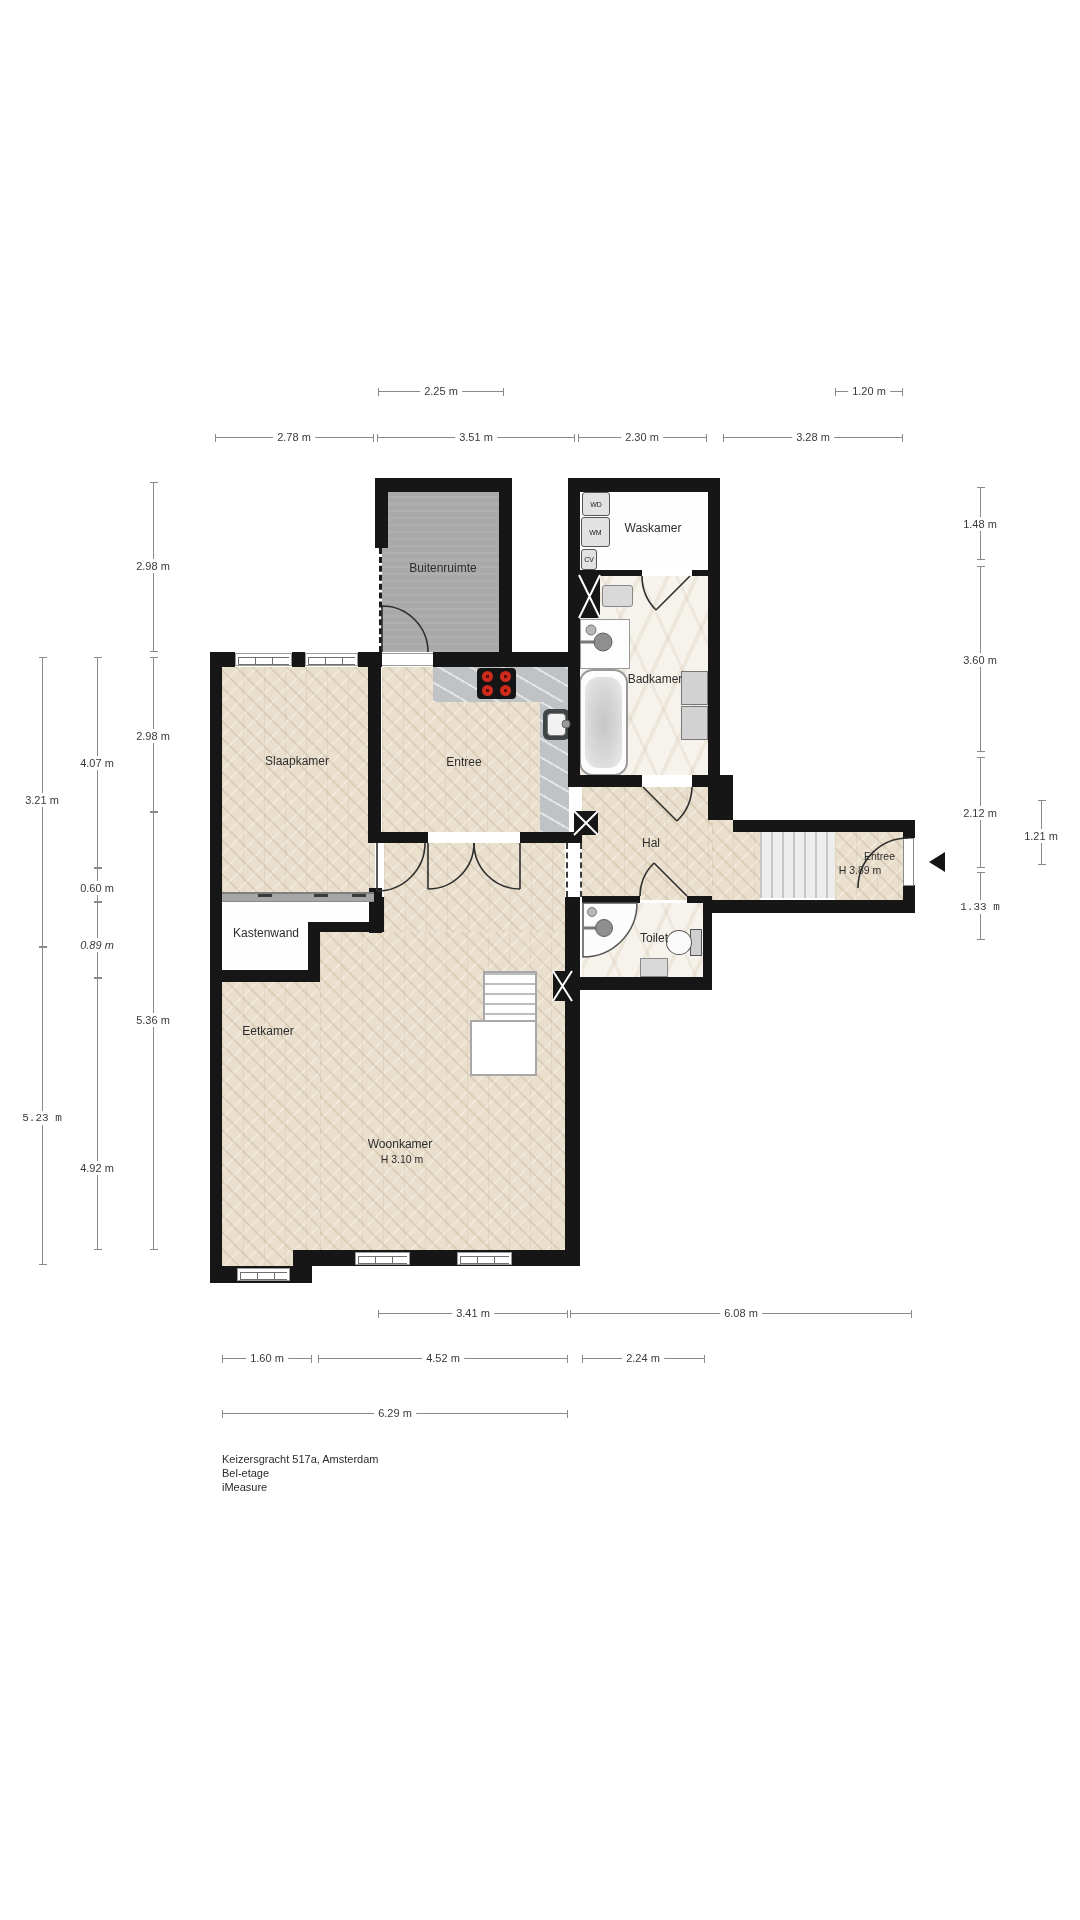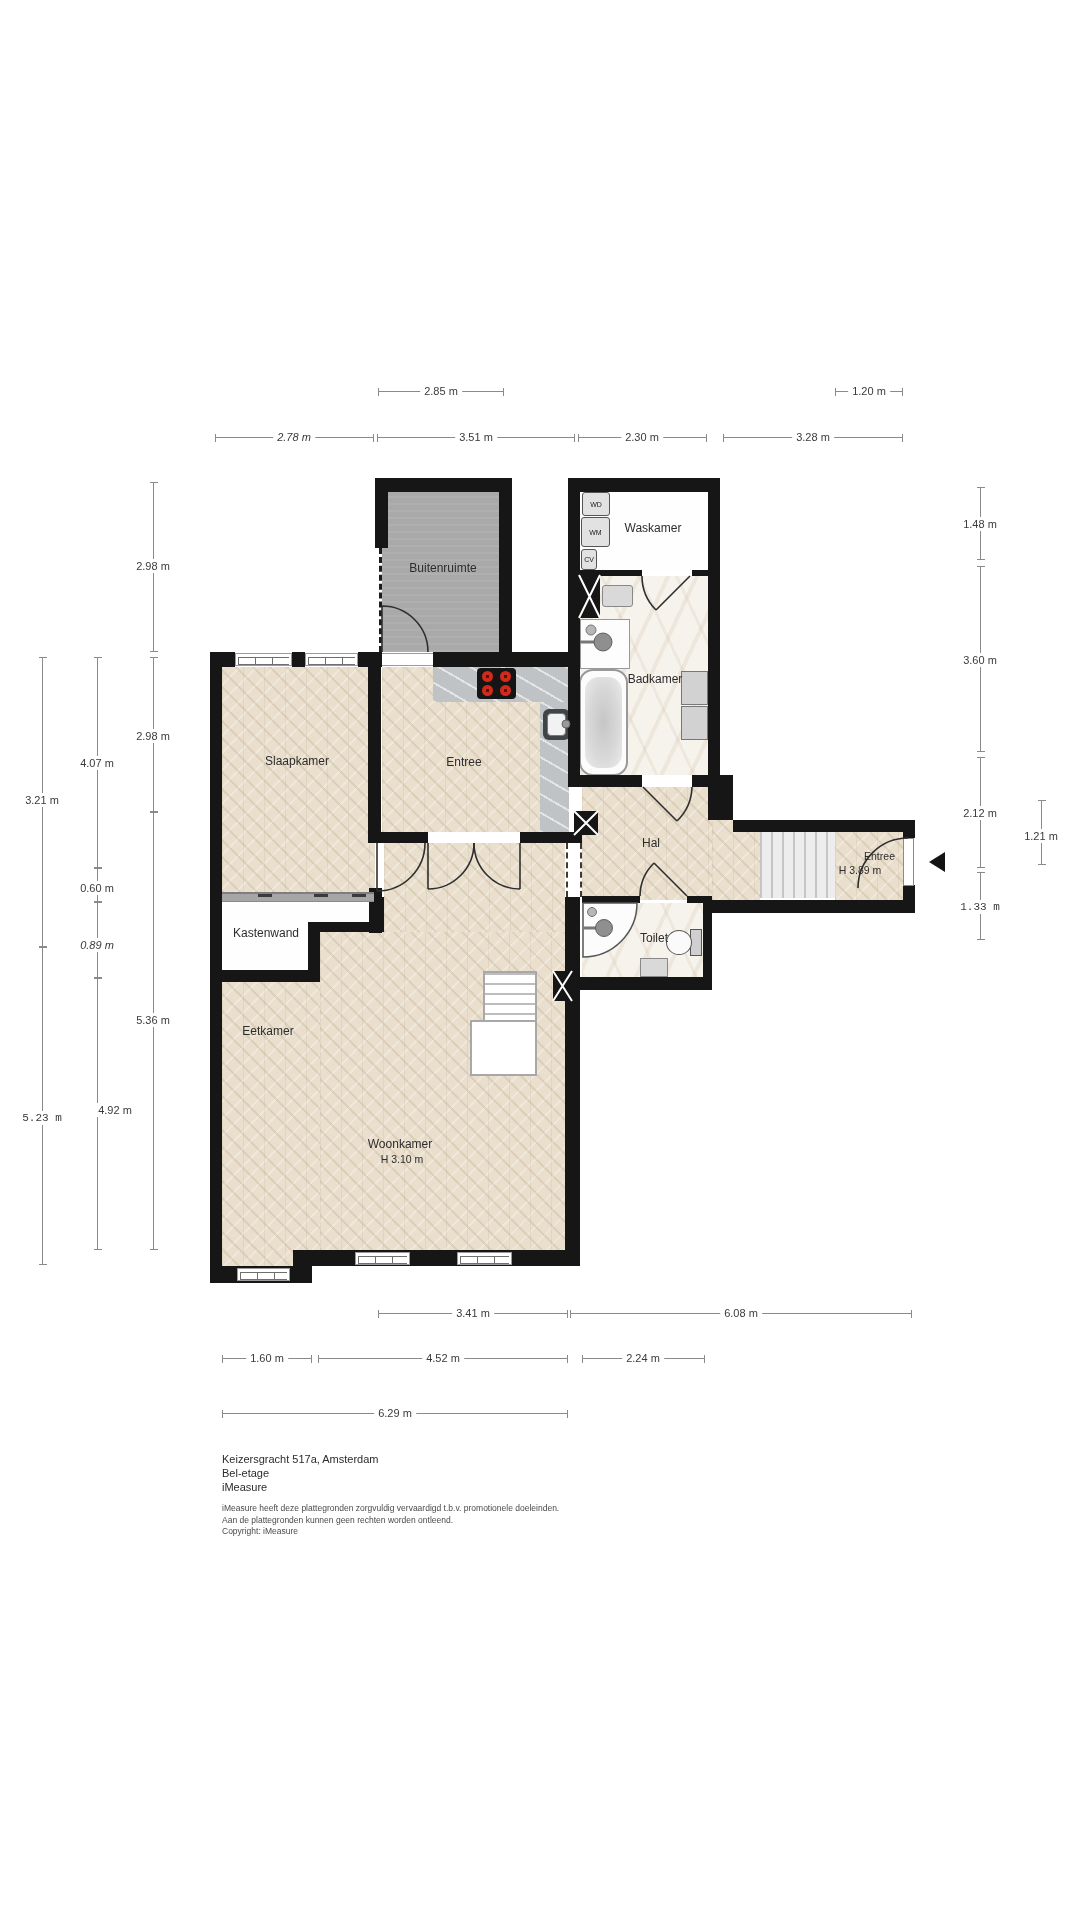--- a/index.html
+++ b/index.html
@@ -233,23 +233,23 @@
   <div class="room-label" style="left:268px;top:1031px;">Eetkamer</div>
   <div class="room-label" style="left:400px;top:1144px;">Woonkamer</div>
   <div class="sub-label" style="left:402px;top:1159px;">H 3.10 m</div>
 
   <div class="dim-h" style="left:378px;top:391px;width:126px;"></div>
   <div class="dim-h" style="left:835px;top:391px;width:68px;"></div>
   <div class="dim-h" style="left:215px;top:437px;width:159px;"></div>
   <div class="dim-h" style="left:377px;top:437px;width:198px;"></div>
   <div class="dim-h" style="left:578px;top:437px;width:129px;"></div>
   <div class="dim-h" style="left:723px;top:437px;width:180px;"></div>
-  <div class="dim-label" style="left:441px;top:391px;">2.85 m</div>
+  <div class="dim-label" style="left:441px;top:391px;">2.25 m</div>
   <div class="dim-label" style="left:869px;top:391px;">1.20 m</div>
-  <div class="dim-label" style="left:294px;top:437px;font-style:italic;">2.78 m</div>
+  <div class="dim-label" style="left:294px;top:437px;">2.78 m</div>
   <div class="dim-label" style="left:476px;top:437px;">3.51 m</div>
   <div class="dim-label" style="left:642px;top:437px;">2.30 m</div>
   <div class="dim-label" style="left:813px;top:437px;">3.28 m</div>
 
   <div class="dim-h" style="left:378px;top:1313px;width:190px;"></div>
   <div class="dim-h" style="left:570px;top:1313px;width:342px;"></div>
   <div class="dim-h" style="left:222px;top:1358px;width:90px;"></div>
   <div class="dim-h" style="left:318px;top:1358px;width:250px;"></div>
   <div class="dim-h" style="left:582px;top:1358px;width:123px;"></div>
   <div class="dim-h" style="left:222px;top:1413px;width:346px;"></div>
@@ -268,39 +268,34 @@
   <div class="dim-v" style="left:97px;top:902px;height:76px;"></div>
   <div class="dim-v" style="left:97px;top:978px;height:272px;"></div>
   <div class="dim-v" style="left:42px;top:657px;height:290px;"></div>
   <div class="dim-v" style="left:42px;top:947px;height:318px;"></div>
   <div class="dim-label" style="left:153px;top:566px;">2.98 m</div>
   <div class="dim-label" style="left:153px;top:736px;">2.98 m</div>
   <div class="dim-label" style="left:153px;top:1020px;">5.36 m</div>
   <div class="dim-label" style="left:97px;top:763px;">4.07 m</div>
   <div class="dim-label" style="left:97px;top:888px;">0.60 m</div>
   <div class="dim-label" style="left:97px;top:945px;font-style:italic;">0.89 m</div>
-  <div class="dim-label" style="left:97px;top:1110px;margin-left:18px;">4.92 m</div>
+  <div class="dim-label" style="left:97px;top:1168px;">4.92 m</div>
   <div class="dim-label" style="left:42px;top:800px;">3.21 m</div>
   <div class="dim-label" style="left:42px;top:1118px;font-family:Liberation Mono, monospace;">5.23 m</div>
 
   <div class="dim-v" style="left:980px;top:487px;height:73px;"></div>
   <div class="dim-v" style="left:980px;top:566px;height:186px;"></div>
   <div class="dim-v" style="left:980px;top:757px;height:111px;"></div>
   <div class="dim-v" style="left:980px;top:872px;height:68px;"></div>
   <div class="dim-v" style="left:1041px;top:800px;height:65px;"></div>
   <div class="dim-label" style="left:980px;top:524px;">1.48 m</div>
   <div class="dim-label" style="left:980px;top:660px;">3.60 m</div>
   <div class="dim-label" style="left:980px;top:813px;">2.12 m</div>
   <div class="dim-label" style="left:980px;top:907px;font-family:Liberation Mono, monospace;">1.33 m</div>
   <div class="dim-label" style="left:1041px;top:836px;">1.21 m</div>
 
   <div class="footer" style="left:222px;top:1452px;width:560px;">
     <div class="addr">Keizersgracht 517a, Amsterdam</div>
     <div class="addr">Bel-etage</div>
     <div class="addr">iMeasure</div>
-    <div class="disc">
-      <div>iMeasure heeft deze plattegronden zorgvuldig vervaardigd t.b.v. promotionele doeleinden.</div>
-      <div>Aan de plattegronden kunnen geen rechten worden ontleend.</div>
-      <div>Copyright: iMeasure</div>
-    </div>
   </div>
 
 </div>
 
 </body></html>

